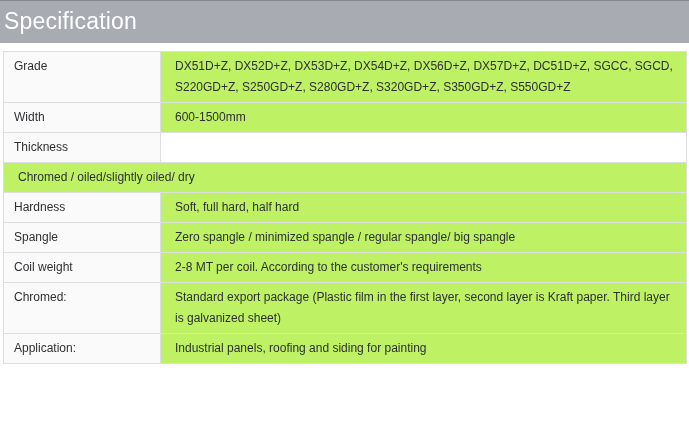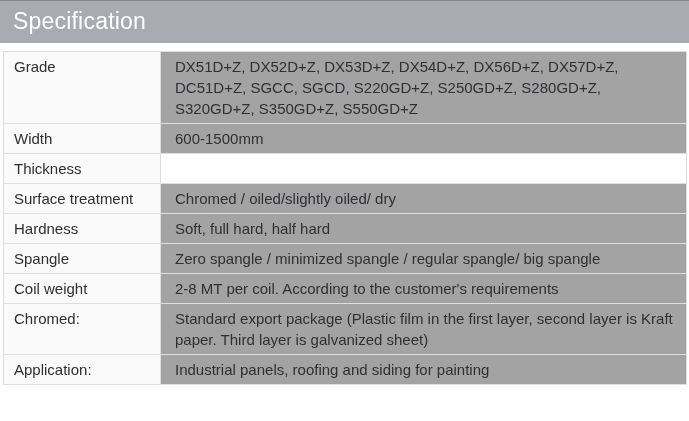--- a/index.html
+++ b/index.html
@@ -13,55 +13,55 @@
 
   .banner {
     height: 43px;
     background: var(--header-bg, #a9abb2);
     border-top: 1px solid var(--header-top-line, #85878c);
     box-sizing: border-box;
     display: flex;
     align-items: center;
   }
   .banner h1 {
-    margin: 9px;
+    margin: 0;
     padding: 0 0 2px 4px;
     font-size: 23px;
     font-weight: 400;
     letter-spacing: 0.2px;
     color: var(--header-text, #ffffff);
   }
 
   .spec-table {
     margin: 8px 2px 0 3px;
     border: 1px solid var(--border, #dcdee0);
     background: #fff;
   }
   .row {
     display: flex;
     align-items: stretch;
     border-top: 1px solid var(--border, #dcdee0);
   }
   .row:first-child { border-top: none; }
   .cell {
     box-sizing: border-box;
-    font-size: 15px;
+    font-size: 12px;
     line-height: 21px;
     color: var(--text, #2e3033);
     padding: 4px 10px;
   }
   .cell.label {
     width: 157px;
     flex: 0 0 157px;
     background: var(--label-bg, #fafafa);
     border-right: 1px solid var(--border, #dcdee0);
   }
   .cell.value {
     flex: 1 1 auto;
-    background: #a3a3a3;
+    background: #bef264;
     padding-left: 14px;
     padding-right: 12px;
   }
 </style>
 </head>
 <body>
 
 <div id="screen">
 
   <div class="banner">
@@ -79,21 +79,20 @@
       <div class="cell label">Width</div>
       <div class="cell value">600-1500mm</div>
     </div>
 
     <div class="row">
       <div class="cell label">Thickness</div>
     </div>
 
 
     <div class="row">
-      <div class="cell label">Surface treatment</div>
       <div class="cell value">Chromed / oiled/slightly oiled/ dry</div>
     </div>
 
     <div class="row">
       <div class="cell label">Hardness</div>
       <div class="cell value">Soft, full hard, half hard</div>
     </div>
 
     <div class="row">
       <div class="cell label">Spangle</div>

